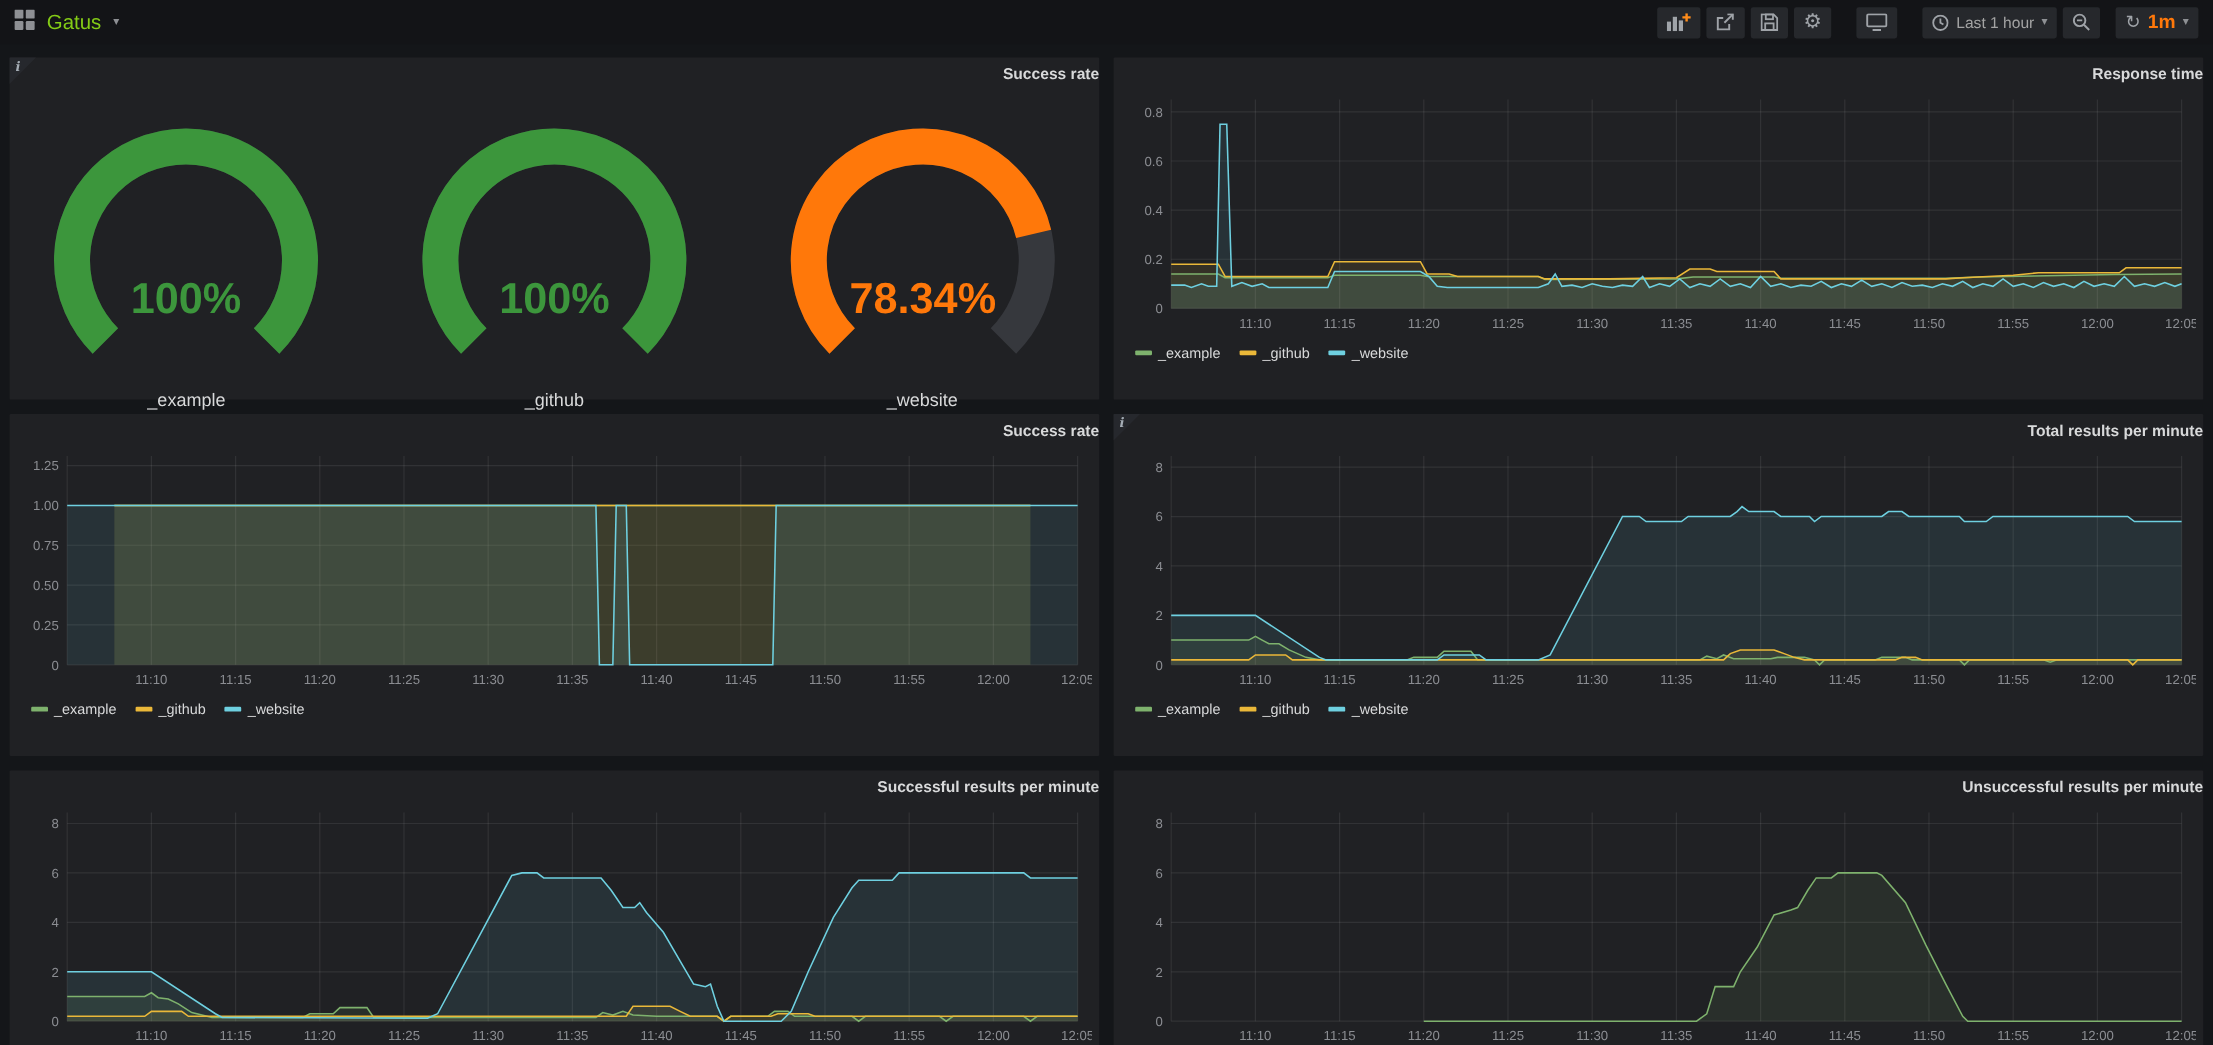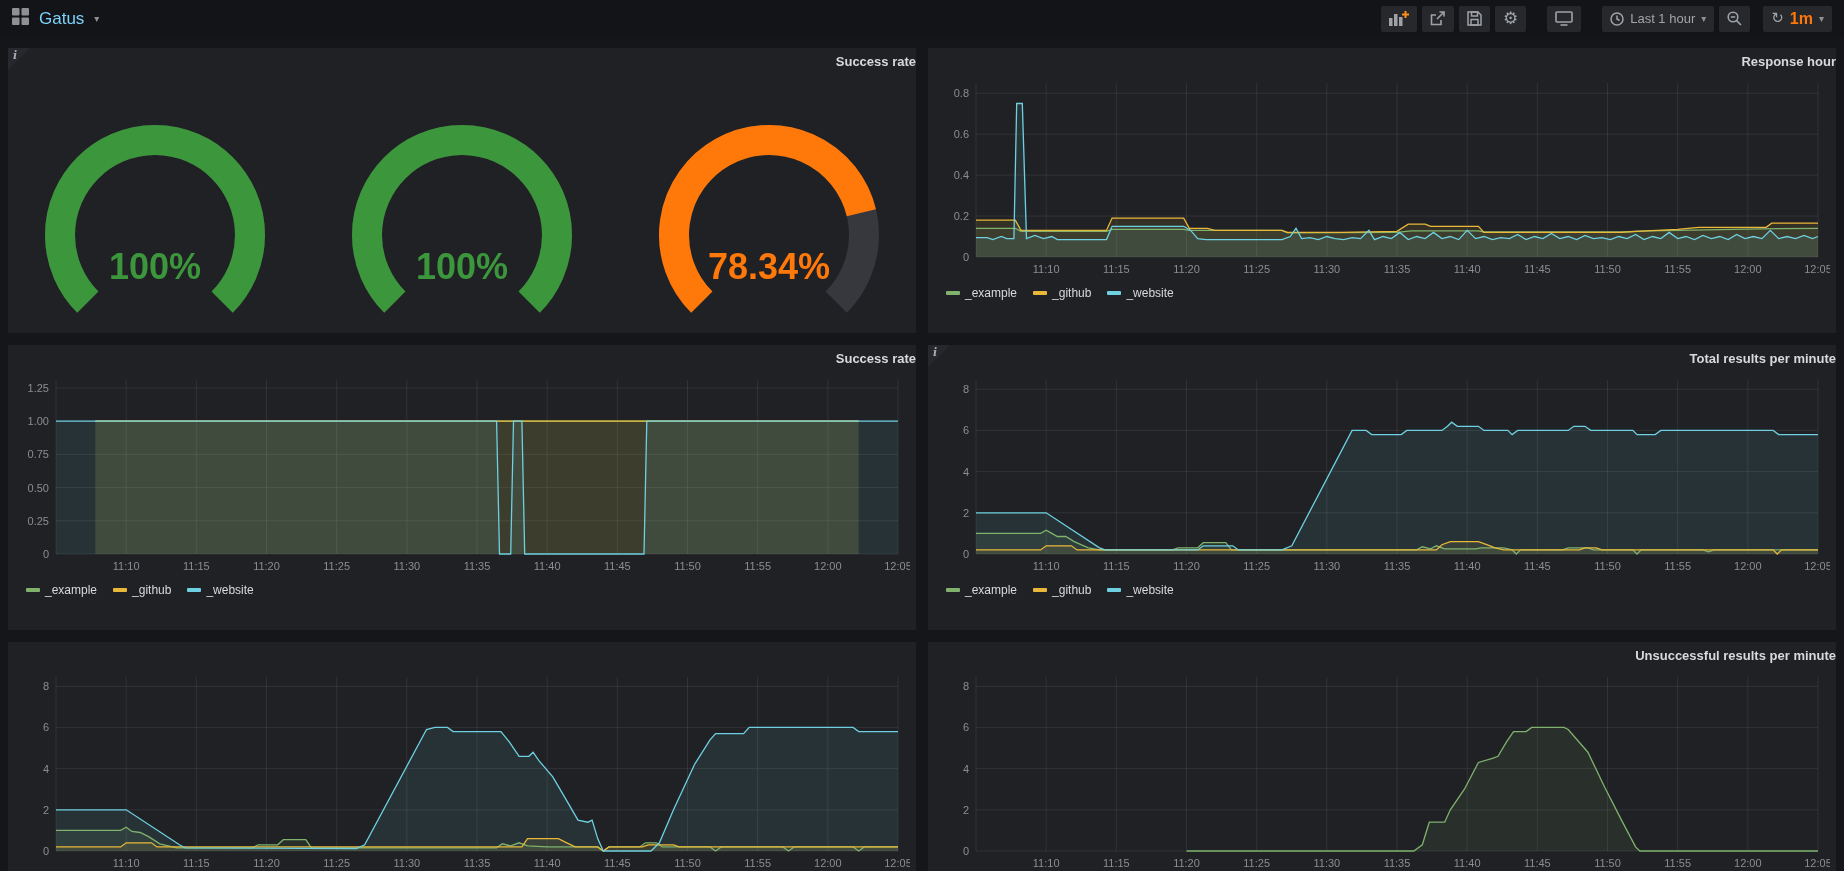--- a/index.html
+++ b/index.html
@@ -3,21 +3,21 @@
 <meta charset="utf-8">
 <style>
   * { margin:0; padding:0; box-sizing:border-box; }
   html,body { width:1844px; height:871px; overflow:hidden; background:#141619;
     font-family:"Liberation Sans", sans-serif; }
 
   
   .navbar { height:37px; background:#131417; display:flex; align-items:center;
     justify-content:space-between; padding:0 12px; }
   .nav-left { display:flex; align-items:center; gap:10px; }
-  .nav-title { color:#7dd3fc; font-size:17px; font-weight:500; }
+  .nav-title { color:#84cc16; font-size:17px; font-weight:500; }
   .caret { color:#8e9094; font-size:10px; line-height:1; }
   .nav-right { display:flex; align-items:center; gap:5px; }
   .nbtn { height:26px; background:#26282c; border-radius:2px; display:inline-flex;
     align-items:center; justify-content:center; padding:0 8px; color:#9fa3a8;
     font-size:13px; gap:6px; cursor:pointer; }
   .nbtn svg { display:block; }
   .gap-l { margin-left:16px; }
   .gap-s { margin-left:8px; }
   .time-text { color:#a3a3a3; }
   .refresh-interval { color:#ff780a; font-weight:700; font-size:16px; }
@@ -32,21 +32,21 @@
   .panel-title { color:#d8d9da; font-size:13px; font-weight:700; }
   .panel-body { position:absolute; top:27px; left:0; right:0; bottom:0; }
 
   .info-corner { position:absolute; top:0; left:0; width:24px; height:24px; cursor:pointer; }
   .info-corner::before { content:""; position:absolute; top:0; left:0; width:0; height:0;
     border-top:22px solid #26282d; border-right:22px solid transparent; }
   .info-corner .i-glyph { position:absolute; top:1px; left:5px; color:#a5adb5;
     font:italic 700 11px "DejaVu Serif", serif; }
 
   
-  .gauges { display:flex; justify-content:space-around; align-items:flex-end;
+  .gauges { display:flex; justify-content:space-around; align-items:center;
     padding-top:6px; height:100%;gap:12px; }
   .gauge { display:flex; flex-direction:column; align-items:center; }
   .gauge-label { color:#d8d9da; font-size:15px; margin-top:0px; }
   .gauge-value { font-weight:700; font-size:36px; font-family:"Liberation Sans", sans-serif; }
 
   
   .chart-wrap { padding:0 6px; }
   .chart-svg text { font-family:"Liberation Sans", sans-serif; fill:#8b8d92; font-size:11px; }
   .legend { display:flex; gap:16px; padding-left:12px; align-items:center; margin-top:1px; }
   .legend-item { display:flex; gap:5px; align-items:center; color:#d8d9da; font-size:12px;
@@ -156,21 +156,21 @@
             <path d="M 72.824855787278 185.17514421272202 A 95 95 0 1 1 232.38210508641515 95.85171203450372" stroke="#ff780a" stroke-width="30" fill="none"></path>
             <text x="140" y="162" text-anchor="middle" class="gauge-value" style="fill:#ff780a;font-size:36px;font-weight:700">78.34%</text>
           </svg>
           <div class="gauge-label">_website</div>
         </div>
       </div>
   </div>
 
   <div class="panel">
     <div class="panel-header">
-      <span class="panel-title">Response hour</span>
+      <span class="panel-title">Response time</span>
     </div>
     <div class="panel-body chart-wrap"><svg class="chart-svg" width="100%" height="206" viewBox="0 0 896 206" preserveAspectRatio="none">
           <line x1="42" x2="884" y1="182" y2="182" stroke="rgba(255,255,255,0.08)" stroke-width="1"></line>
           <text x="35" y="186" text-anchor="end">0</text>
           <line x1="42" x2="884" y1="141.05882352941177" y2="141.05882352941177" stroke="rgba(255,255,255,0.08)" stroke-width="1"></line>
           <text x="35" y="145.05882352941177" text-anchor="end">0.2</text>
           <line x1="42" x2="884" y1="100.11764705882352" y2="100.11764705882352" stroke="rgba(255,255,255,0.08)" stroke-width="1"></line>
           <text x="35" y="104.11764705882352" text-anchor="end">0.4</text>
           <line x1="42" x2="884" y1="59.17647058823529" y2="59.17647058823529" stroke="rgba(255,255,255,0.08)" stroke-width="1"></line>
           <text x="35" y="63.17647058823529" text-anchor="end">0.6</text>
@@ -346,20 +346,23 @@
             <span>_github</span>
           </span>
           <span class="legend-item">
             <span class="swatch" style="background:#6ED0E0"></span>
             <span>_website</span>
           </span>
         </div></div>
   </div>
 
   <div class="panel">
+    <div class="panel-header">
+      <span class="panel-title">Successful results per minute</span>
+    </div>
     <div class="panel-body chart-wrap"><svg class="chart-svg" width="100%" height="206" viewBox="0 0 896 206" preserveAspectRatio="none">
           <line x1="42" x2="884" y1="182" y2="182" stroke="rgba(255,255,255,0.08)" stroke-width="1"></line>
           <text x="35" y="186" text-anchor="end">0</text>
           <line x1="42" x2="884" y1="140.81656804733728" y2="140.81656804733728" stroke="rgba(255,255,255,0.08)" stroke-width="1"></line>
           <text x="35" y="144.81656804733728" text-anchor="end">2</text>
           <line x1="42" x2="884" y1="99.63313609467455" y2="99.63313609467455" stroke="rgba(255,255,255,0.08)" stroke-width="1"></line>
           <text x="35" y="103.63313609467455" text-anchor="end">4</text>
           <line x1="42" x2="884" y1="58.449704142011825" y2="58.449704142011825" stroke="rgba(255,255,255,0.08)" stroke-width="1"></line>
           <text x="35" y="62.449704142011825" text-anchor="end">6</text>
           <line x1="42" x2="884" y1="17.26627218934911" y2="17.26627218934911" stroke="rgba(255,255,255,0.08)" stroke-width="1"></line>

